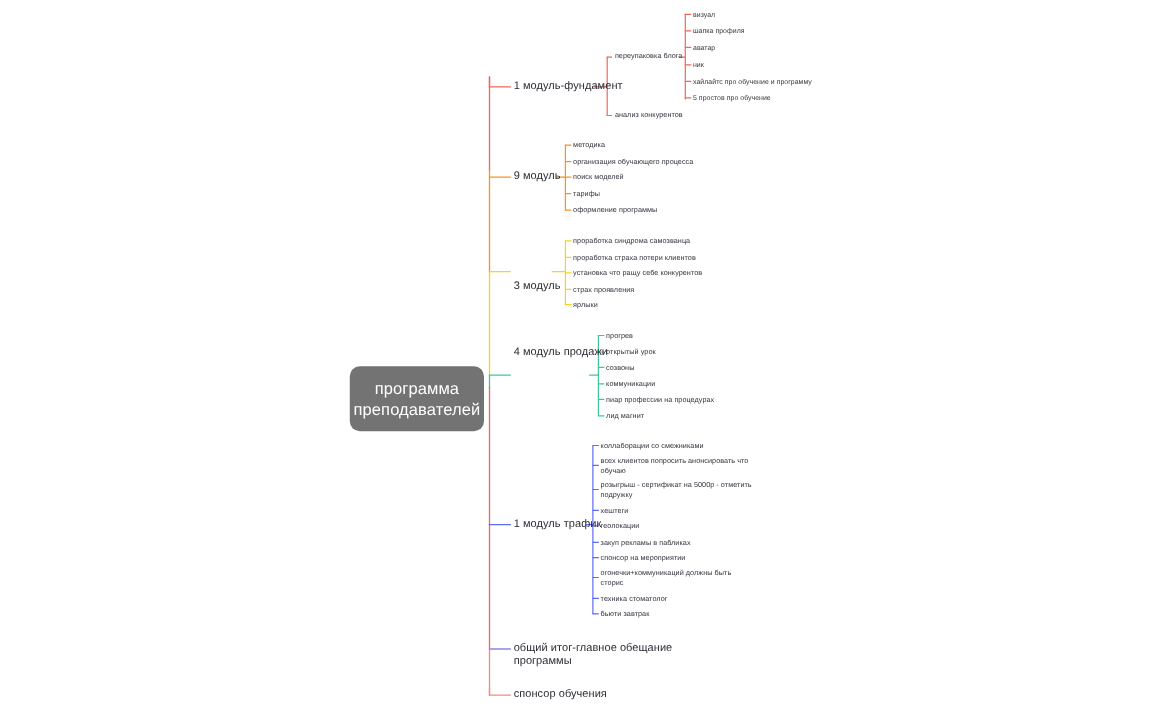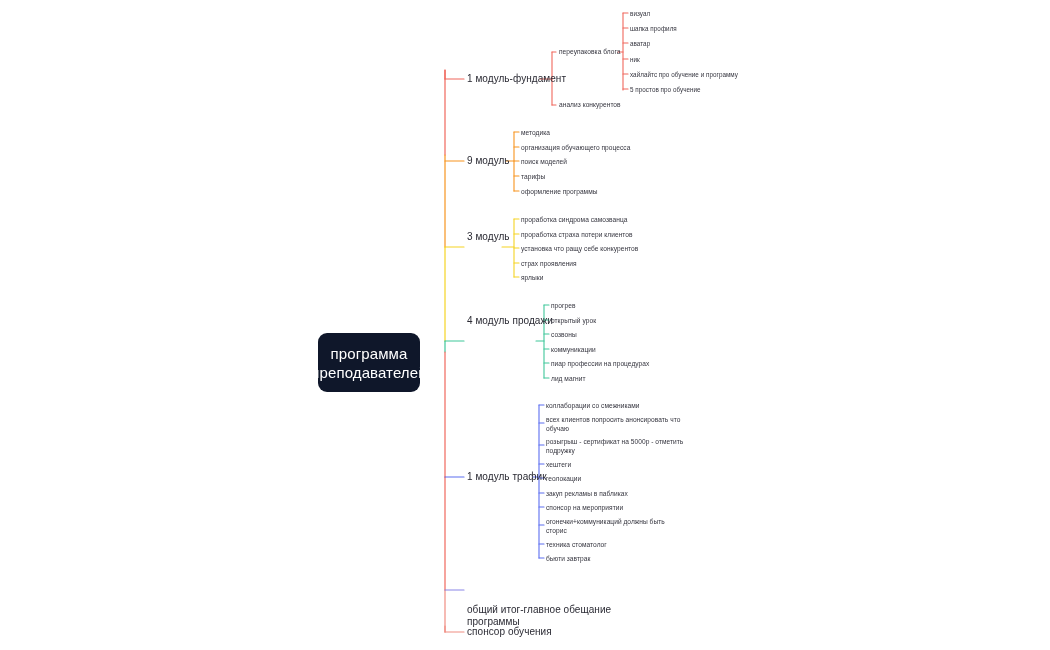--- a/index.html
+++ b/index.html
@@ -9,22 +9,22 @@
     font-family:"Liberation Sans","DejaVu Sans",sans-serif;
     overflow:hidden;
   }
   #mindmap{position:relative;width:1050px;height:650px;}
   #wires{position:absolute;left:0;top:0;width:1050px;height:650px;}
 
   
   .root-node{
     position:absolute;
     left:318px;top:333px;
-    width:102px;height:59px;
-    background:#0f172a;
+    width:122px;height:59px;
+    background:#737373;
     border-radius:9px;
     display:flex;flex-direction:column;
     align-items:center;justify-content:center;
     color:#ffffff;
     font-size:15px;
     line-height:19px;
     letter-spacing:.1px;
     box-sizing:border-box;
   }
   .root-node span{display:block;white-space:nowrap;}
@@ -129,24 +129,24 @@
       <path d="M 539 558 L 544 558" stroke="#5c6ef0" stroke-width="1.1" fill="none" stroke-linecap="round" stroke-linejoin="round"></path>
     </svg>
 
   <div class="root-node">
     <span>программа</span>
     <span>преподавателей</span>
   </div>
 
   <div class="lvl1" style="left:467px;top:73px;">1 модуль-фундамент</div>
   <div class="lvl1" style="left:467px;top:155px;">9 модуль</div>
-  <div class="lvl1" style="left:467px;top:231px;">3 модуль</div>
+  <div class="lvl1" style="left:467px;top:255px;">3 модуль</div>
   <div class="lvl1" style="left:467px;top:315px;">4 модуль продажи</div>
   <div class="lvl1" style="left:467px;top:471px;">1 модуль трафик</div>
-  <div class="lvl1" style="left:467px;top:584px;margin-top:20px;">общий итог-главное обещание
+  <div class="lvl1" style="left:467px;top:584px;">общий итог-главное обещание
 программы</div>
   <div class="lvl1" style="left:467px;top:626px;">спонсор обучения</div>
 
   <div class="lvl2" style="left:559px;top:48px;">переупаковка блога</div>
   <div class="lvl2" style="left:559px;top:101px;">анализ конкурентов</div>
 
   <div class="lvl3" style="left:630px;top:10px;">визуал</div>
   <div class="lvl3" style="left:630px;top:25px;">шапка профиля</div>
   <div class="lvl3" style="left:630px;top:40px;">аватар</div>
   <div class="lvl3" style="left:630px;top:56px;">ник</div>

